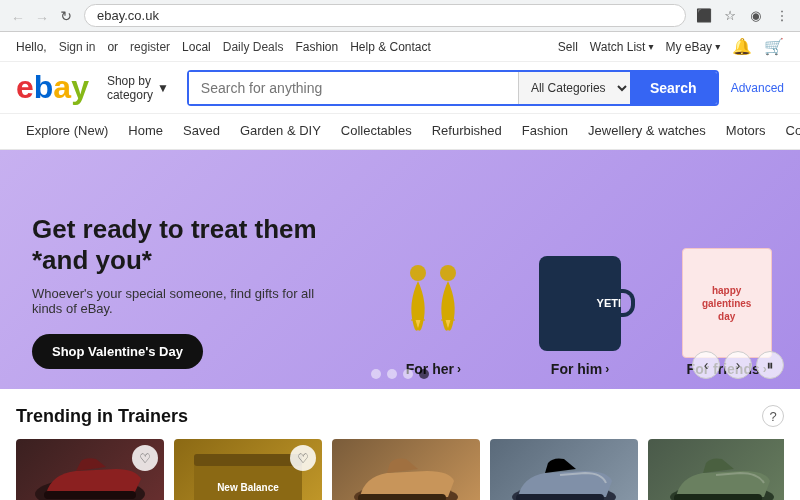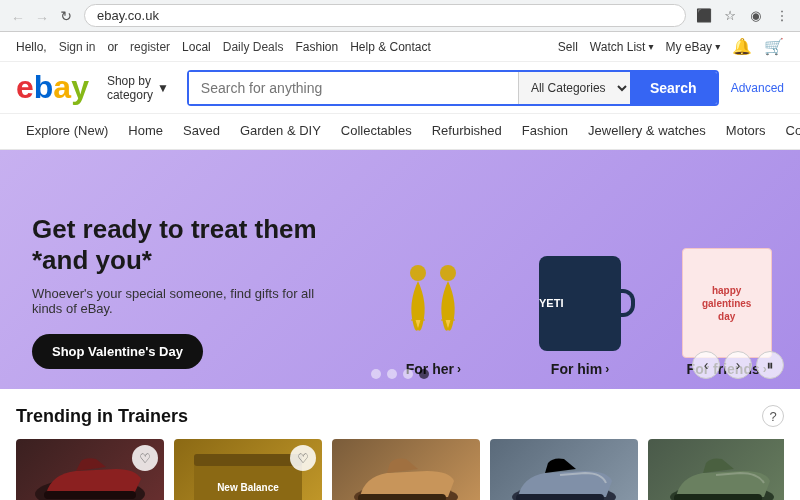--- a/index.html
+++ b/index.html
@@ -163,21 +163,21 @@
       margin-bottom: 8px;
     }
     
     .earring-svg { width: 80px; height: 90px; }
     
     .mug-container {
       width: 82px; height: 95px;
       background: #1a2e4a;
       border-radius: 8px;
       position: relative;
-      display: flex; align-items: center; justify-content: flex-start;
+      display: flex; align-items: center; justify-content: flex-end;
       color: #fff;
       font-size: 11px;
       font-weight: bold;
     }
     .mug-handle {
       position: absolute;
       right: -14px;
       top: 50%;
       transform: translateY(-50%);
       width: 16px;

